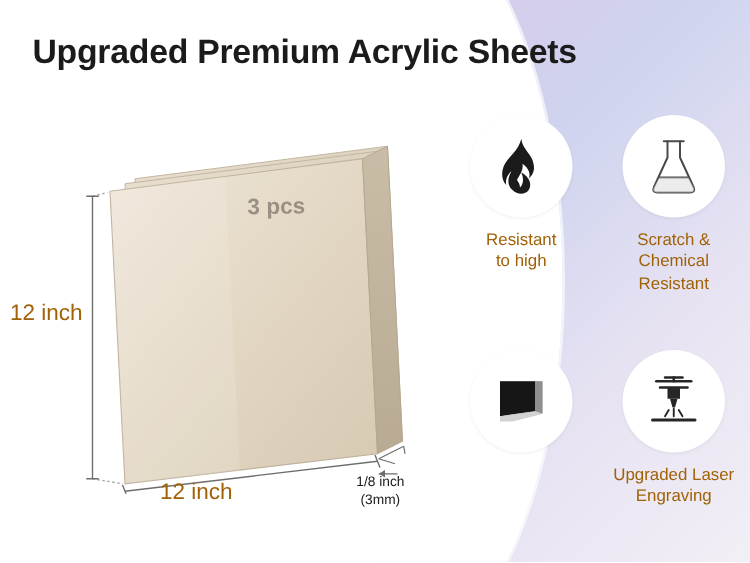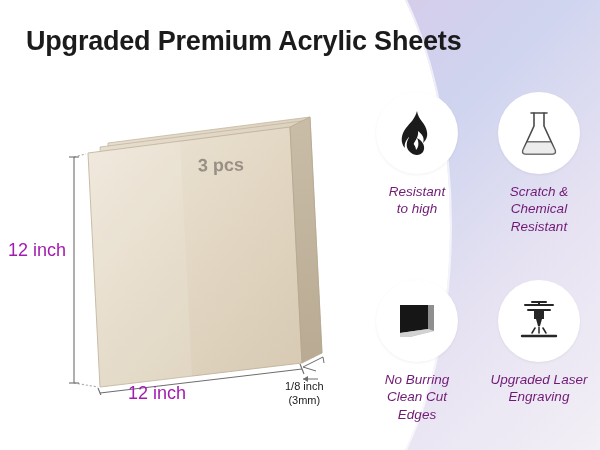--- a/index.html
+++ b/index.html
@@ -71,21 +71,21 @@
     position: absolute;
     left: 60px;
     top: 95px;
     width: 290px;
     height: 300px;
   }
 
   
   .dim-label {
     position: absolute;
-    color: #a21caf;
+    color: #a16207;
     font-size: 18px;
     font-weight: normal;
   }
   #dim-height {
     left: 8px;
     top: 240px;
     font-size: 18px;
   }
   #dim-width {
     left: 128px;
@@ -136,23 +136,22 @@
     background: #ffffff;
     margin: 0 auto 9px auto;
     display: flex;
     align-items: center;
     justify-content: center;
     box-shadow: 0 1px 3px rgba(0,0,0,0.06);
   }
   .feature-label {
     font-size: 13.5px;
     line-height: 1.28;
-    color: #701a75;
+    color: #a16207;
     font-weight: normal;
-    font-style: italic;
   }
 </style>
 </head>
 <body>
 
 <div id="page">
 
   <div id="right-panel">
     <div id="right-panel-mask"></div>
     <div id="right-panel-edge"></div>
@@ -260,25 +259,20 @@
     </div>
 
     <div class="feature r2 c1">
       <div class="feature-circle">
         <svg width="46" height="44" viewBox="0 0 46 44">
           <polygon points="6,6 40,6 40,32 16,38 6,38" fill="#b9b9b9"></polygon>
           <polygon points="6,6 34,6 34,30 6,34" fill="#161616"></polygon>
           <polygon points="34,6 40,6 40,32 34,30" fill="#8f8f8f"></polygon>
           <polygon points="6,34 34,30 40,32 16,38 6,38" fill="#d2d2d2"></polygon>
         </svg>
-      </div>
-      <div class="feature-label">
-        <div>No Burring</div>
-        <div>Clean Cut</div>
-        <div>Edges</div>
       </div>
     </div>
 
     <div class="feature r2 c2">
       <div class="feature-circle">
         <svg width="46" height="46" viewBox="0 0 46 46">
           <g stroke="#262626" stroke-width="2" stroke-linecap="round" fill="none">
             <line x1="9" y1="7" x2="37" y2="7"></line>
             <line x1="12" y1="12" x2="34" y2="12"></line>
             <line x1="23" y1="7" x2="23" y2="4"></line>

